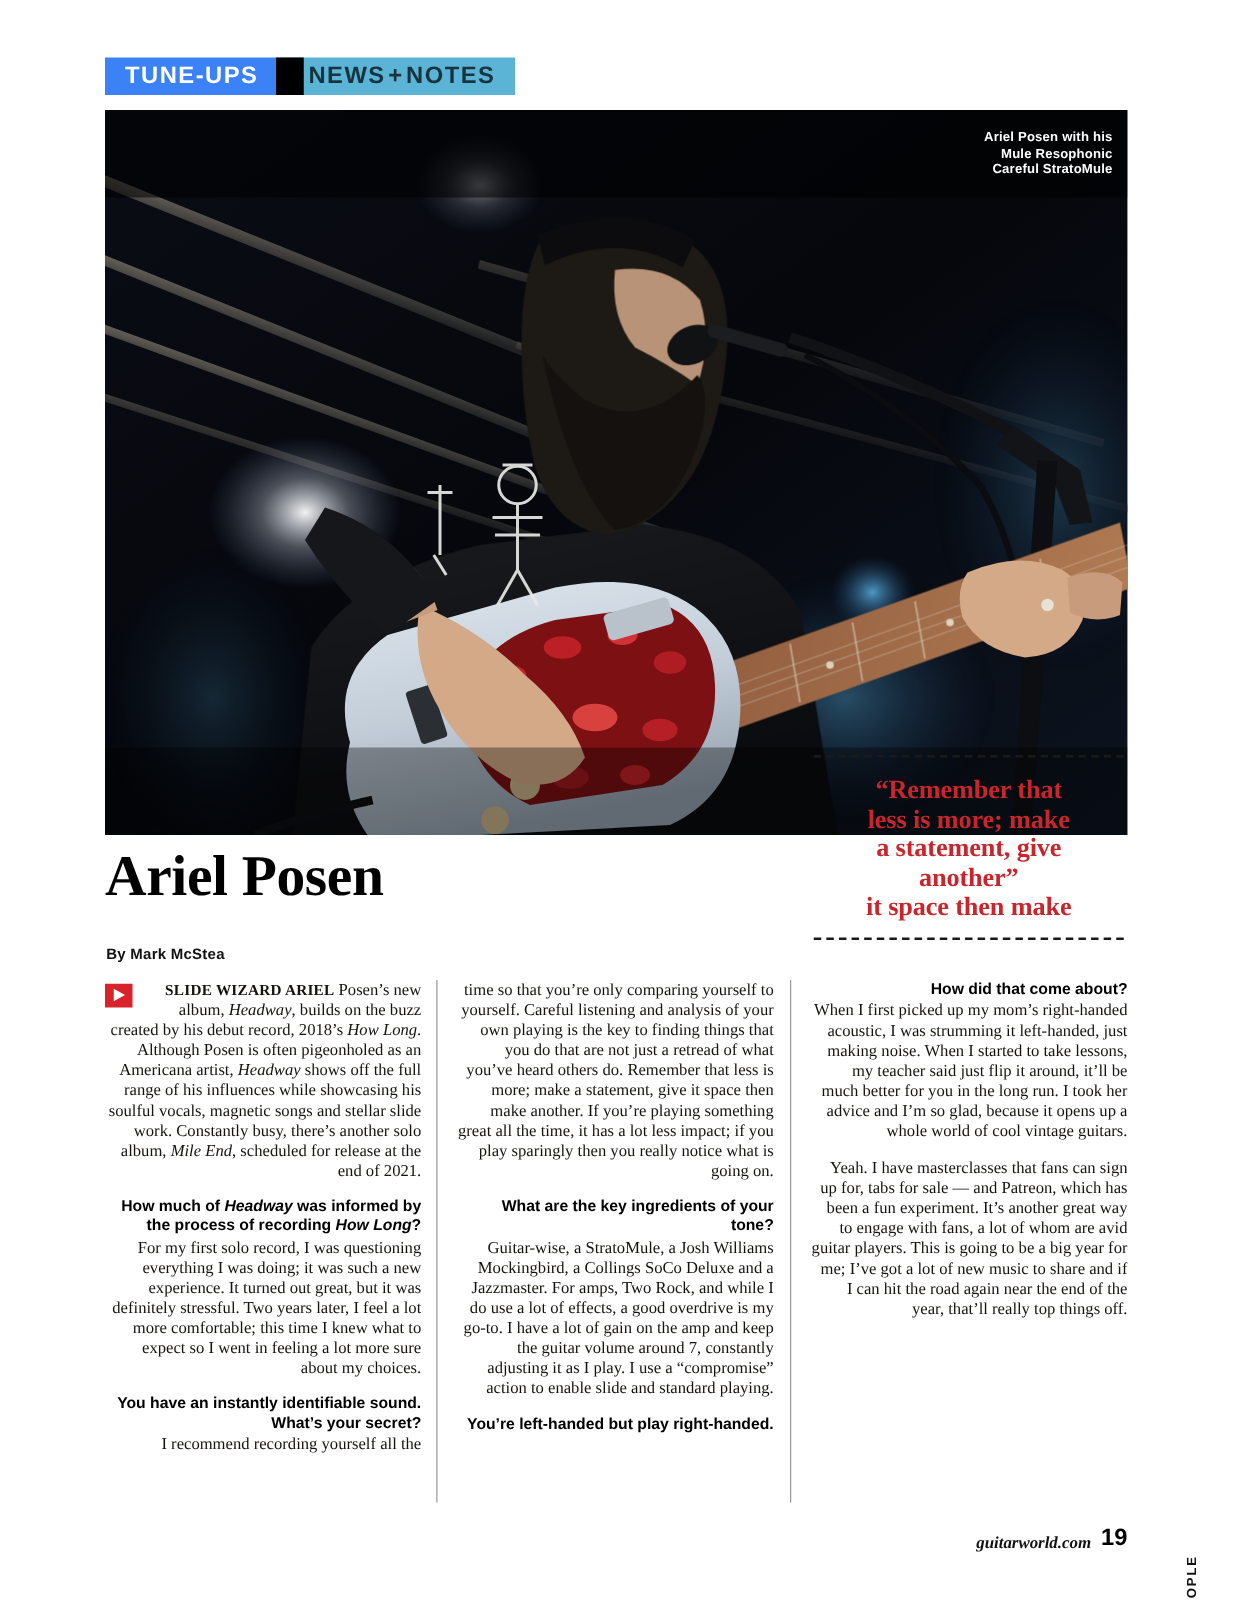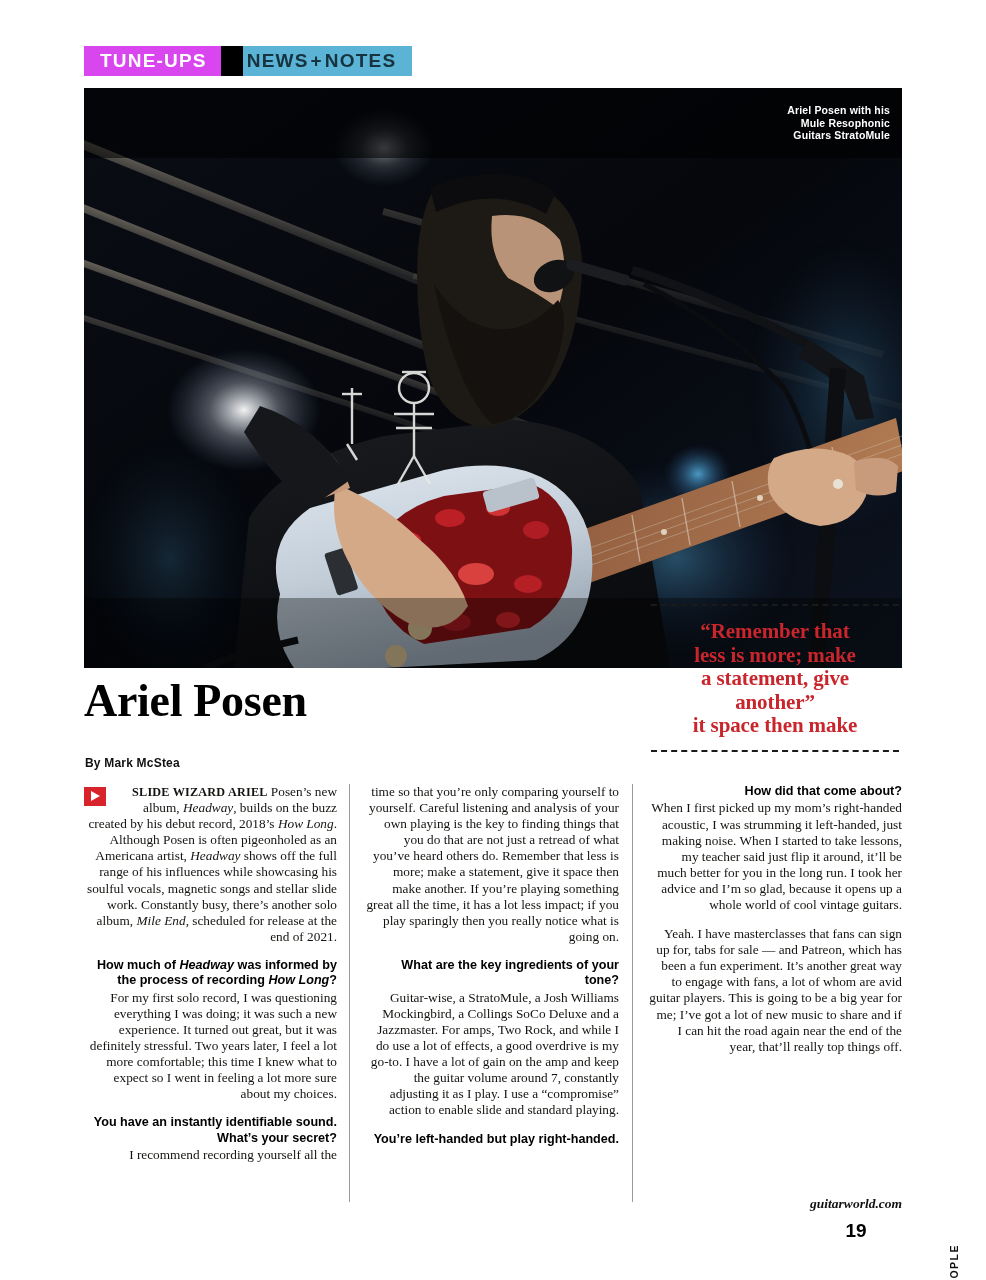--- a/index.html
+++ b/index.html
@@ -8,21 +8,21 @@
     background:#ffffff;
     font-family:"Liberation Serif", serif;
     position:relative;
     overflow:hidden;
   }
   .page{position:absolute;inset:0;}
 
   
   .banner{position:absolute;left:84px;top:46px;height:30px;display:flex;align-items:stretch;}
   .banner-black{
-    background:#d946ef;color:#fff;
+    background:#3b82f6;color:#fff;
     font-family:"Liberation Sans", sans-serif;
     font-weight:bold;font-size:19px;letter-spacing:1.2px;
     display:flex;align-items:center;padding:0 14px 0 16px;
   }
   .banner-arrow{
     width:22px;background:#000;position:relative;
   }
   .banner-arrow:after{
     content:"";position:absolute;left:0;top:0;
     border-left:22px solid #000;
@@ -124,21 +124,21 @@
     content:"";position:absolute;left:7px;top:4px;
     border-left:9px solid #ffffff;
     border-top:5.5px solid transparent;
     border-bottom:5.5px solid transparent;
   }
   .smallcaps{font-weight:bold;font-size:12.2px;letter-spacing:.2px;}
 
   
   .footer{
     position:absolute;right:84px;bottom:38px;
-    display:flex;align-items:center;gap:8px;flex-direction:column;
+    display:flex;align-items:flex-end;gap:8px;
   }
   .site{
     font-family:"Liberation Serif", serif;
     font-style:italic;font-weight:bold;font-size:13.5px;color:#111;
   }
   .pagenum{
     font-family:"Liberation Sans", sans-serif;
     font-weight:bold;font-size:19px;color:#000;
   }
   .credit{
@@ -303,21 +303,21 @@
       </g>
 
       <rect width="818" height="580" fill="none"></rect>
       <path d="M0 0 H818 V580 H0 Z" fill="url(#glow)" opacity="0"></path>
       <rect width="818" height="70" fill="#000" opacity="0.55"></rect>
       <rect y="510" width="818" height="70" fill="#000" opacity="0.35"></rect>
     </svg>
     <div class="photo-caption">
       <div>Ariel Posen with his</div>
       <div>Mule Resophonic</div>
-      <div>Guitars StratoMule</div>
+      <div>Careful StratoMule</div>
     </div>
   </div>
 
   <div class="pullquote">
     <div class="dashrule"></div>
     <div class="pq-text">
       <div>“Remember that</div>
       <div>less is more; make</div>
       <div>a statement, give</div>
       <div>another”</div>

